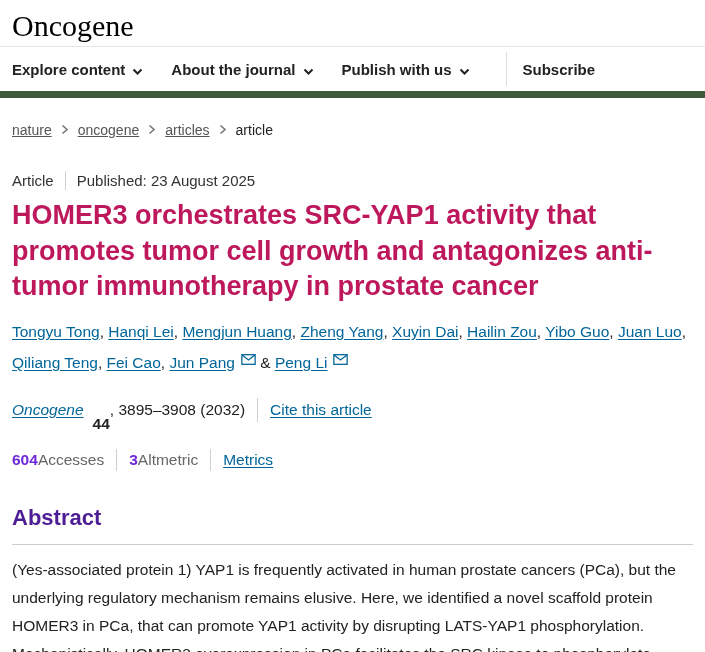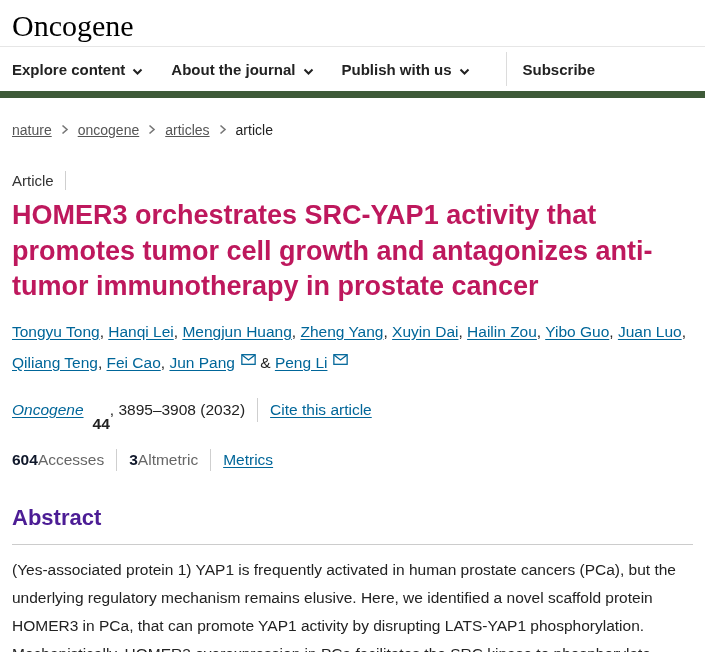--- a/index.html
+++ b/index.html
@@ -113,21 +113,21 @@
   .citation-volume { font-weight: 700; margin-left: 9px; margin-top: 28px; }
   .cite-divider { width: 1px; height: 24px; background: #cfcfcf; margin: 0 12px; }
   .text-link { color: #006699; text-decoration: underline; text-underline-offset: 2px; }
 
   .metrics-row {
     margin-top: 16px;
     display: flex;
     align-items: center;
     font-size: 15.5px;
   }
-  .metric-value { font-weight: 700; color: #0f172a; }
+  .metric-value { font-weight: 700; color: #6d28d9; }
   .metric-label { color: #666; }
   .metric-divider { width: 1px; height: 22px; background: #cfcfcf; margin: 0 12px; }
 
   .abstract-heading {
     margin-top: 34px;
     font-size: 22px;
     font-weight: 700;
     color: #4c1d95;
   }
   .abstract-rule {
@@ -201,20 +201,21 @@
       <svg width="8" height="11" viewBox="0 0 8 11">
           <path d="M1.5 1.5 L6 5.5 L1.5 9.5" fill="none" stroke="#777" stroke-width="1.6"></path>
         </svg>
     </span>
     <span class="crumb-current">article</span>
   </div>
 
   <div class="article-meta">
     <span>Article</span>
     <span class="meta-divider"></span>
+    <span>Published: 23 August 2025</span>
   </div>
 
   <h1 class="article-title">HOMER3 orchestrates SRC-YAP1 activity that promotes tumor cell growth and antagonizes anti-tumor immunotherapy in prostate cancer</h1>
 
   <div class="authors" id="authors"><a class="author-link">Tongyu Tong</a><span class="author-sep">, </span><a class="author-link">Hanqi Lei</a><span class="author-sep">, </span><a class="author-link">Mengjun Huang</a><span class="author-sep">, </span><a class="author-link">Zheng Yang</a><span class="author-sep">, </span><a class="author-link">Xuyin Dai</a><span class="author-sep">, </span><a class="author-link">Hailin Zou</a><span class="author-sep">, </span><a class="author-link">Yibo Guo</a><span class="author-sep">, </span><a class="author-link">Juan Luo</a><span class="author-sep">, </span><a class="author-link">Qiliang Teng</a><span class="author-sep">, </span><a class="author-link">Fei Cao</a><span class="author-sep">, </span><a class="author-link">Jun Pang</a><span class="email-icon"><svg width="15" height="11" viewBox="0 0 16 12">
           <rect x="0.75" y="0.75" width="14.5" height="10.5" fill="none" stroke="currentColor" stroke-width="1.4"></rect>
           <path d="M1 1 L8 6.6 L15 1" fill="none" stroke="currentColor" stroke-width="1.4"></path>
         </svg></span><span class="author-sep"> &amp; </span><a class="author-link">Peng Li</a><span class="email-icon"><svg width="15" height="11" viewBox="0 0 16 12">
           <rect x="0.75" y="0.75" width="14.5" height="10.5" fill="none" stroke="currentColor" stroke-width="1.4"></rect>
           <path d="M1 1 L8 6.6 L15 1" fill="none" stroke="currentColor" stroke-width="1.4"></path>

